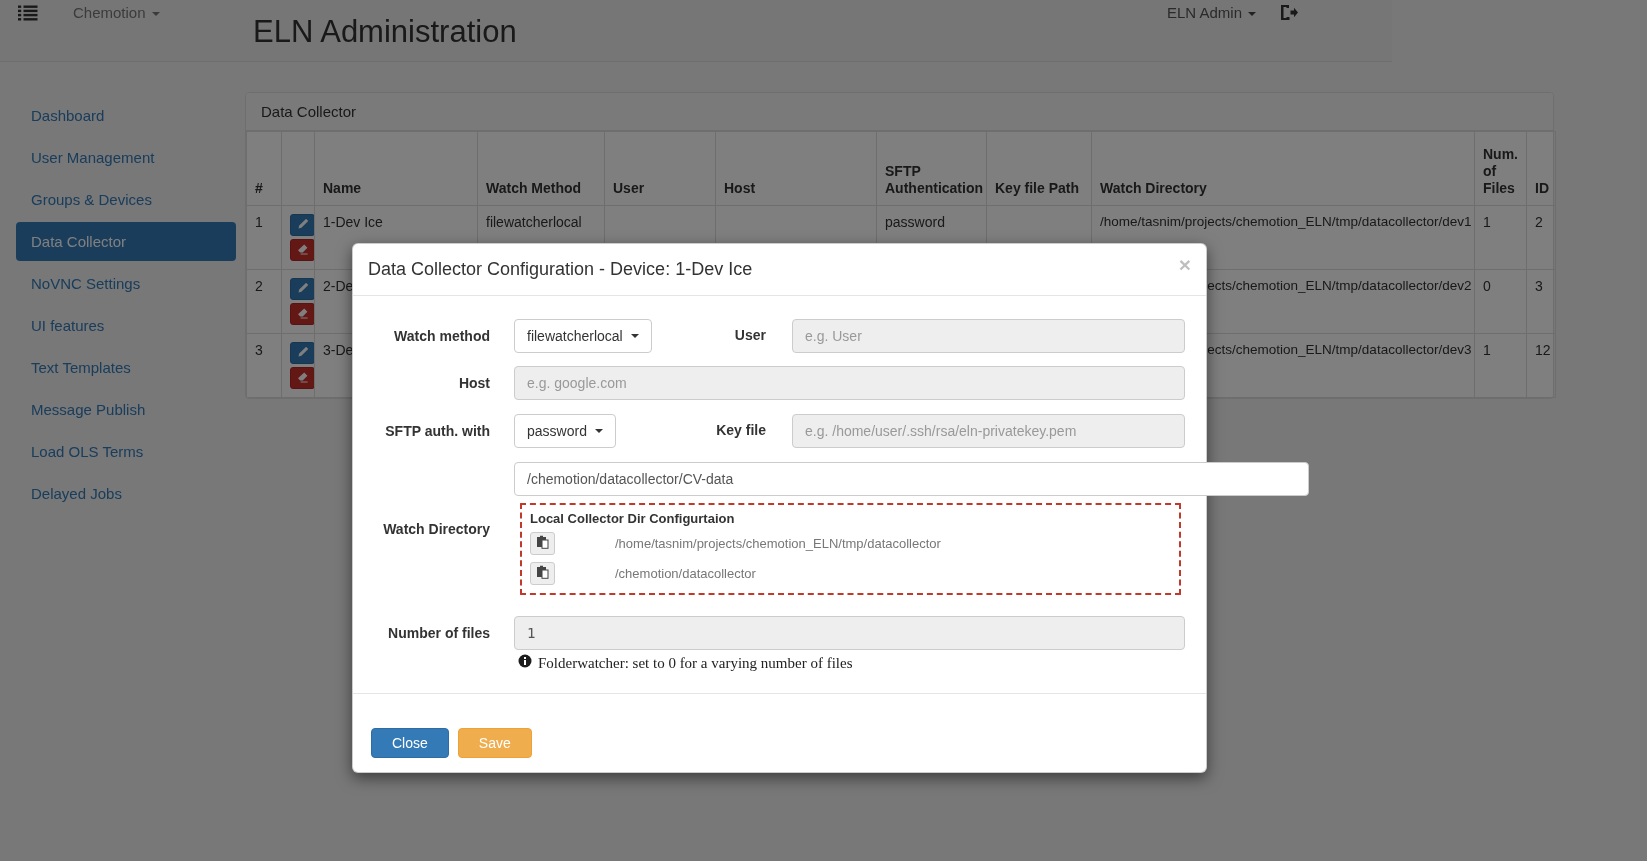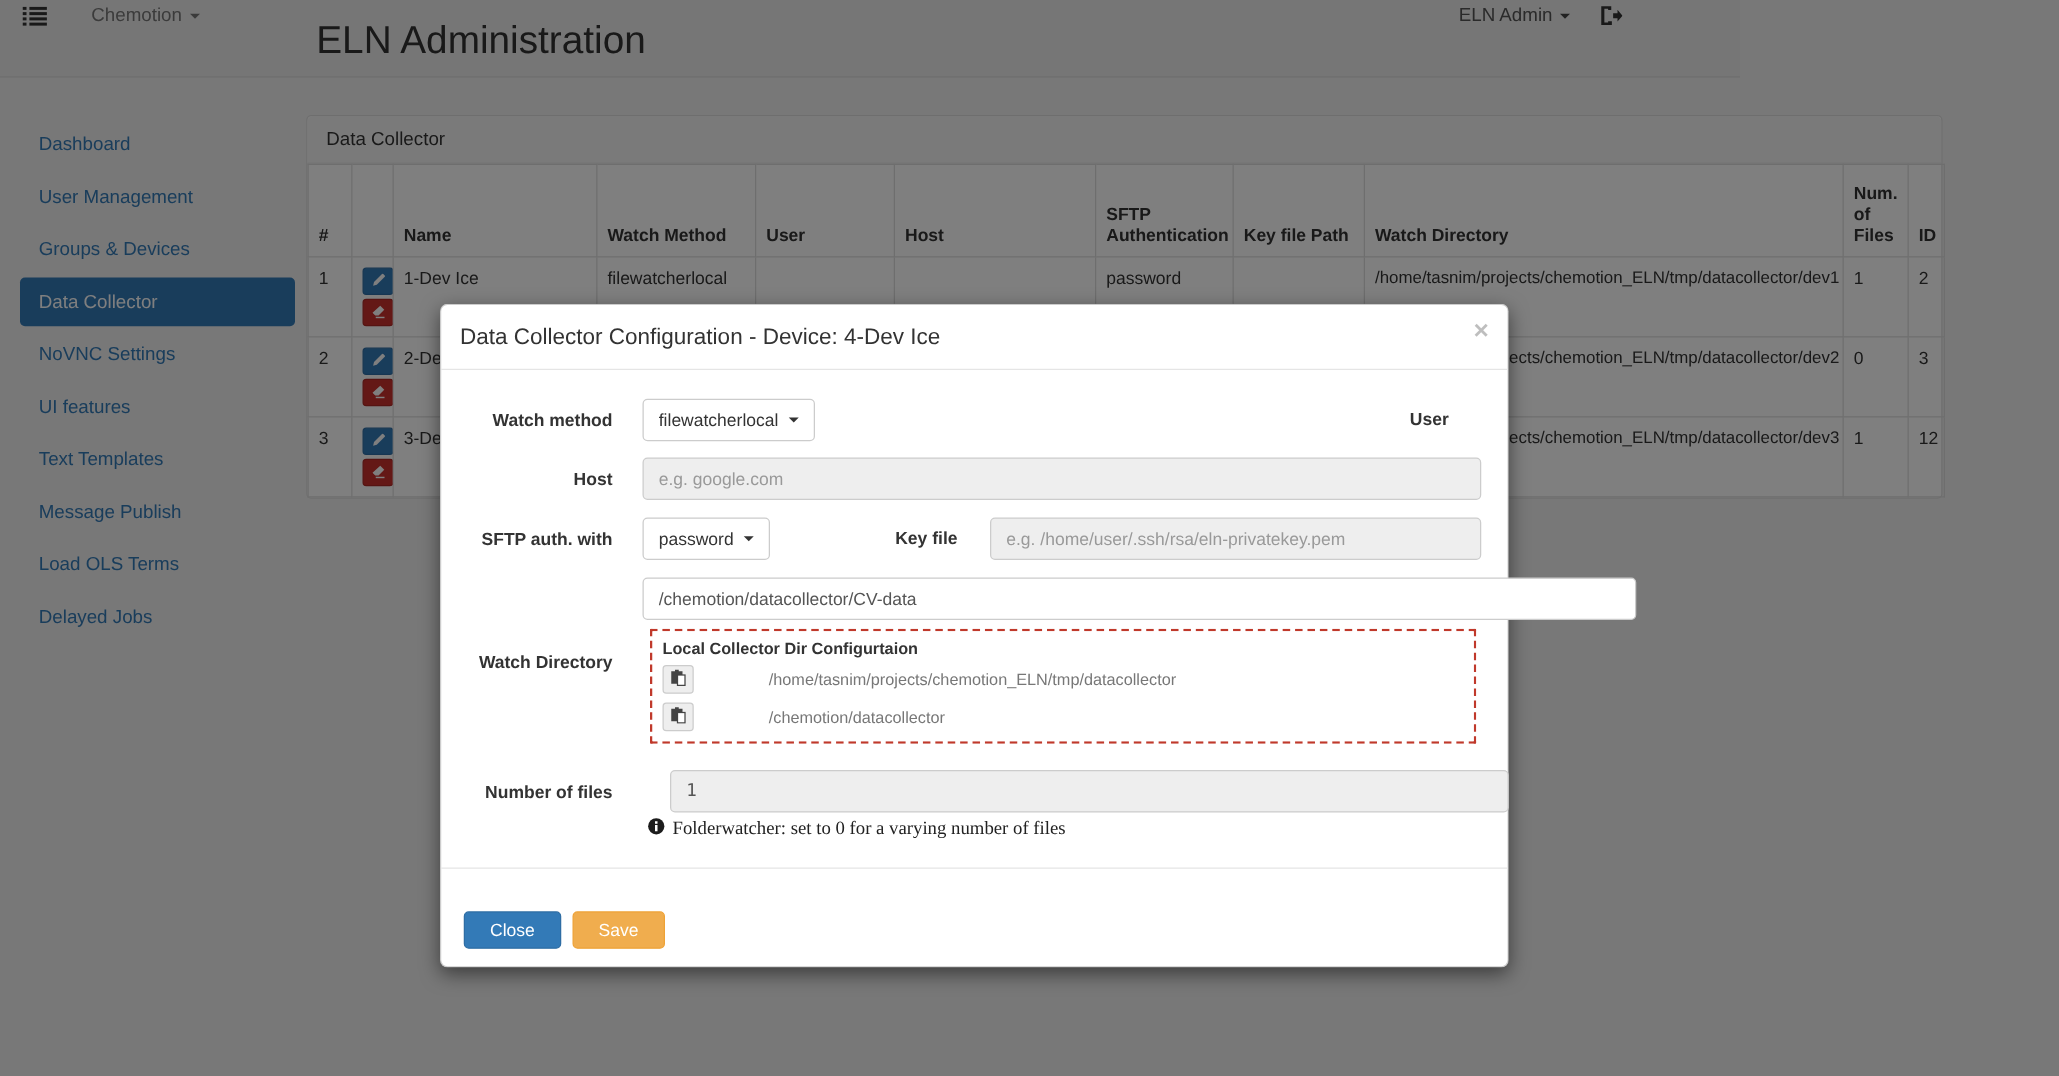--- a/index.html
+++ b/index.html
@@ -111,21 +111,21 @@
     border:2px dashed #c0392b; border-radius:1px;
   }
   .dash-title { font-size:13px; font-weight:bold; color:#333; margin-bottom:6px; }
   .dash-row { display:flex; align-items:center; margin-bottom:7px;gap:48px; }
   .dash-row:last-child { margin-bottom:2px; }
   .btn-copy {
     width:25px; height:23px; background:#eee; border:1px solid #ccc; border-radius:3px;
     display:flex; align-items:center; justify-content:center; cursor:pointer; padding:0;
   }
   .dash-path { margin-left:12px; font-size:13px; color:#777; }
-  .num-row { margin-top:21px; margin-bottom:0;gap:22px; }
+  .num-row { margin-top:21px; margin-bottom:0; }
   input.mono { font-family:"DejaVu Sans Mono", monospace; }
   .help-line {
     margin:4px 0 0 150px; font-family:"Liberation Serif", serif;
     font-size:15px; color:#222; display:flex; align-items:center; gap:6px;
   }
   .modal-footer { padding:14px 18px; border-top:1px solid #e5e5e5; display:flex; gap:9px; }
   .btn {
     padding:6px 20px; font-size:14px; border-radius:4px; cursor:pointer; color:#fff;
     border:1px solid transparent; font-family:"Liberation Sans",sans-serif;margin-top:20px;
   }
@@ -287,35 +287,36 @@
         <td>12</td>
       </tr>
     </tbody>
   </table>
 </div>
 
 <div class="backdrop"></div>
 
 <div class="modal">
   <div class="modal-header">
-    <div class="modal-title">Data Collector Configuration - Device: 4-Dev Ice</div>
+    <div class="modal-title">Data Collector Configuration - Device: 1-Dev Ice</div>
     <button class="modal-close">×</button>
   </div>
 
   <div class="modal-body">
 
     <div class="form-row">
       <div class="lbl">Watch method</div>
       <div class="ctrl">
         <button class="dd-btn">
           <span>filewatcherlocal</span>
           <span class="caret"></span>
         </button>
         <span class="spacer"></span>
         <span class="lbl-inline">User</span>
+        <input class="fld w-half" disabled="" placeholder="e.g. User" style="">
       </div>
     </div>
 
     <div class="form-row" style="margin-bottom:14px;">
       <div class="lbl">Host</div>
       <div class="ctrl">
         <input class="fld w-full" disabled="" placeholder="e.g. google.com" style="">
       </div>
     </div>
 

